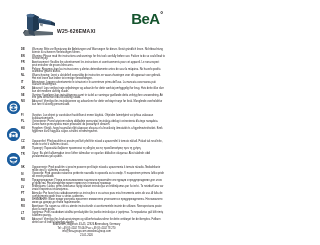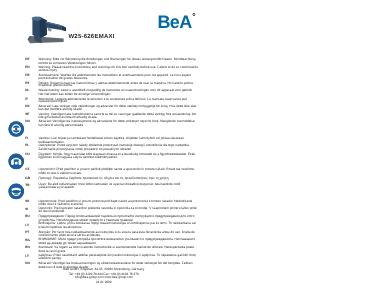--- a/index.html
+++ b/index.html
@@ -43,21 +43,21 @@
     top: 11px;
     display: flex;
     align-items: flex-start;
     line-height: 1;
   }
   .brand-text {
     font-family: "Liberation Sans", sans-serif;
     font-weight: bold;
     font-size: 15px;
     letter-spacing: -0.5px;
-    color: #0369a1;
+    color: #14532d;
     line-height: 1;
   }
   .brand-dot {
     font-size: 7px;
     font-weight: bold;
     color: #000000;
     margin-left: 0.5px;
     margin-top: 0px;
   }
   .doc-title {

